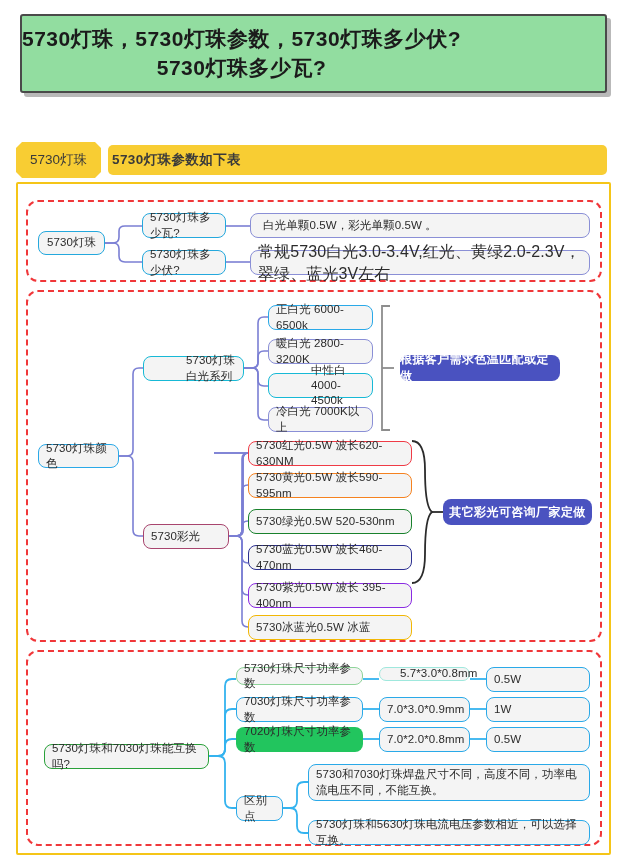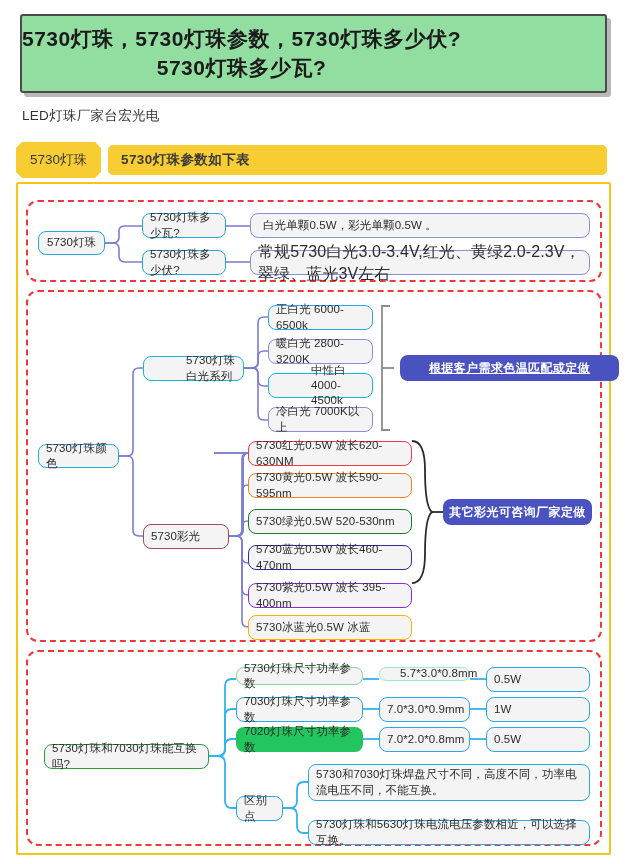--- a/index.html
+++ b/index.html
@@ -35,21 +35,21 @@
   #tag-hex{
     position:absolute;left:16px;top:142px;width:85px;height:36px;
     background:#f8cd33;color:#3a3a3a;font-size:13.5px;
     display:flex;align-items:center;justify-content:center;
     clip-path:polygon(0 6px,6px 0,79px 0,85px 6px,85px 30px,79px 36px,6px 36px,0 30px);
   }
   #tag-ribbon{
     position:absolute;left:108px;top:145px;width:499px;height:30px;
     background:#f8cd33;border-radius:5px;
     display:flex;align-items:center;
-    color:#3a3a3a;font-size:13.5px;font-weight:bold;padding-left:13px;
+    color:#3a3a3a;font-size:13.5px;font-weight:bold;padding-left:4px;
     box-sizing:border-box;letter-spacing:.4px;
   }
 
   
   #outer-frame{
     position:absolute;left:16px;top:182px;width:595px;height:673px;
     border:2px solid #f5c518;border-radius:2px;box-sizing:border-box;
   }
 
   
@@ -99,21 +99,20 @@
 </style>
 </head>
 <body>
 
 <div id="title-banner">
   <div class="title-text">5730灯珠，5730灯珠参数，5730灯珠多少伏?
 5730灯珠多少瓦?</div>
 </div>
 
 <div id="subheader">
-  <span class="brand">LED灯珠厂家台宏光电</span>
 </div>
 
 <div id="tag-hex">5730灯珠</div>
 <div id="tag-ribbon">5730灯珠参数如下表</div>
 
 <div id="outer-frame"></div>
 <div class="dash-sec" id="sec-a"></div>
 <div class="dash-sec" id="sec-b"></div>
 <div class="dash-sec" id="sec-c"></div>
 
@@ -189,21 +188,21 @@
 
 <div class="node blue" style="left:38px;top:444px;width:81px;height:24px;justify-content:center;">5730灯珠颜色</div>
 
 <div class="node cyan2" style="left:143px;top:356px;width:101px;height:25px;">5730灯珠白光系列</div>
 
 <div class="node blue" style="left:268px;top:305px;width:105px;height:25px;">正白光 6000-6500k</div>
 <div class="node violet" style="left:268px;top:339px;width:105px;height:25px;">暖白光 2800-3200K</div>
 <div class="node cyan2" style="left:268px;top:373px;width:105px;height:25px;">中性白  4000-4500k</div>
 <div class="node violet" style="left:268px;top:407px;width:105px;height:25px;">冷白光  7000K以上</div>
 
-<div class="callout" style="left:400px;top:355px;width:219px;height:26px;text-decoration:underline;">根据客户需求色温匹配或定做</div>
+<div class="callout" style="left:400px;top:355px;width:160px;height:26px;">根据客户需求色温匹配或定做</div>
 
 <div class="node plum" style="left:143px;top:524px;width:86px;height:25px;">5730彩光</div>
 
 <div class="node red" style="left:248px;top:441px;width:164px;height:25px;">5730红光0.5W 波长620-630NM</div>
 <div class="node orange" style="left:248px;top:473px;width:164px;height:25px;">5730黄光0.5W 波长590-595nm</div>
 <div class="node green" style="left:248px;top:509px;width:164px;height:25px;">5730绿光0.5W 520-530nm</div>
 <div class="node navy" style="left:248px;top:545px;width:164px;height:25px;">5730蓝光0.5W 波长460-470nm</div>
 <div class="node purple" style="left:248px;top:583px;width:164px;height:25px;">5730紫光0.5W 波长 395-400nm</div>
 <div class="node amber" style="left:248px;top:615px;width:164px;height:25px;">5730冰蓝光0.5W  冰蓝</div>
 

